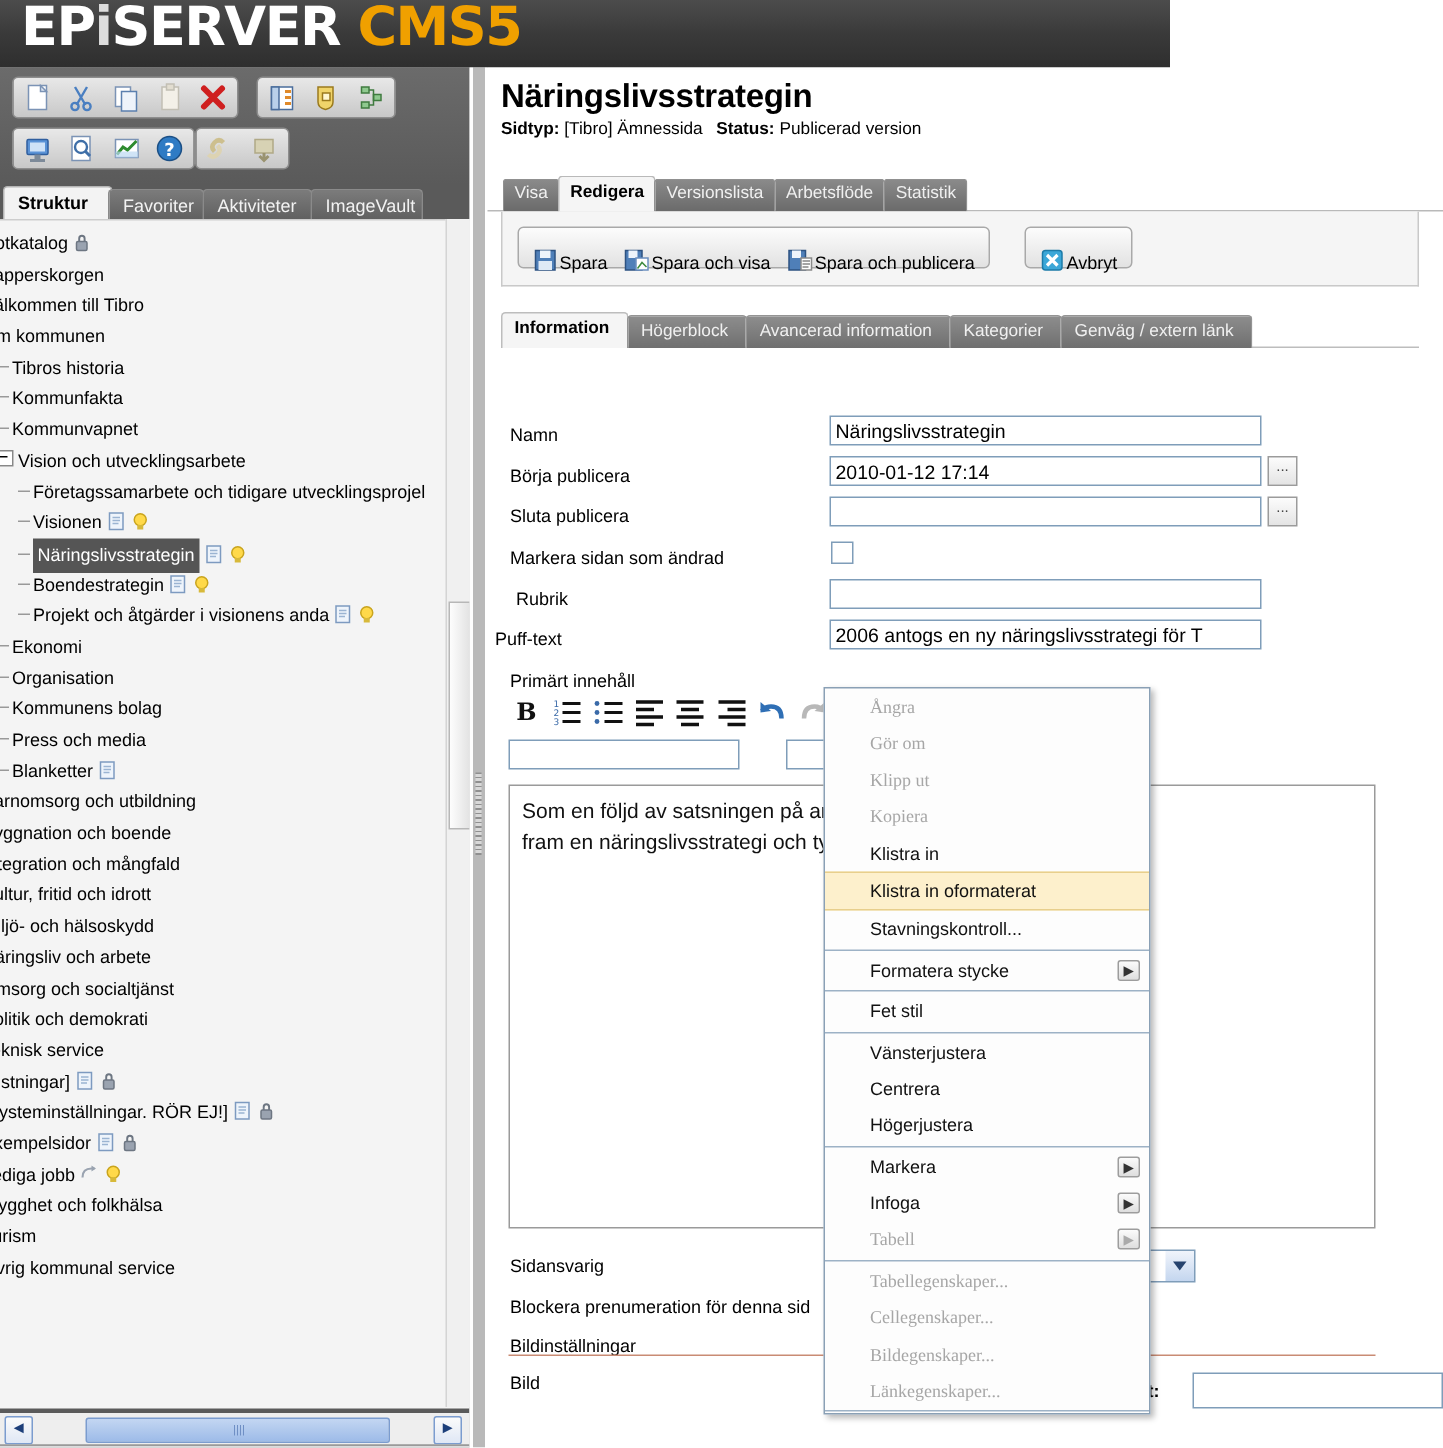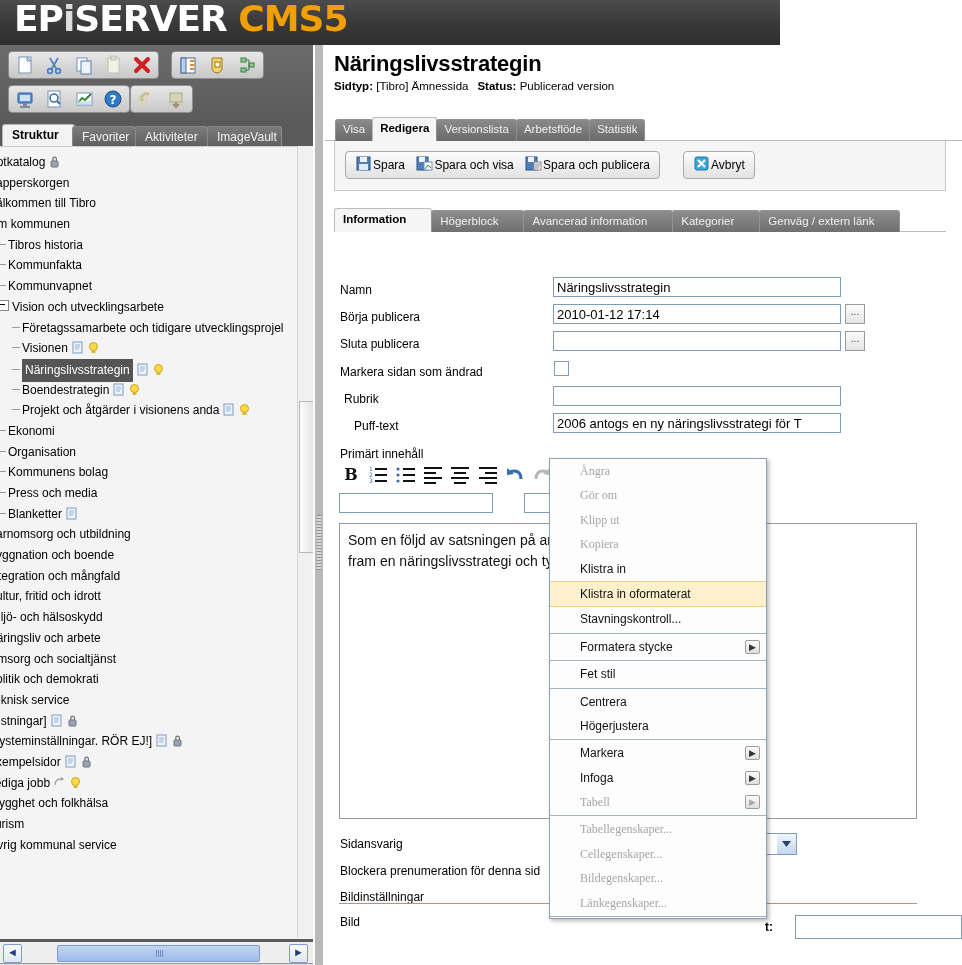--- a/index.html
+++ b/index.html
@@ -153,34 +153,34 @@
   }
   #toptabline{position:absolute;left:0;top:95px;width:637px;height:1px;background:#b9b9b9;}
 
   #cmdbar{
     position:absolute;left:9px;top:96px;width:612px;height:50px;background:#f5f5f5;
     border:1px solid #c9c9c9;border-top:none;box-sizing:border-box;
   }
   .btngroup{
     position:absolute;top:10px;height:28px;border:1px solid #a9a9a9;border-radius:4px;
     background:linear-gradient(to bottom,#fcfcfc,#e2e2e2);box-sizing:border-box;
-    padding:2px 5px;white-space:nowrap;
+    padding:12px 5px;white-space:nowrap;
   }
   .btngroup.bg1{left:10px;}
   .btngroup.bg2{left:348px;}
   .cbtn{
     display:inline-block;height:22px;line-height:22px;font-size:12px;padding:0 4px;
     vertical-align:top;white-space:nowrap;
   }
   .cbtn svg{vertical-align:-3px;margin-right:1px;}
 
   
   #subtabs{position:absolute;left:9px;top:163px;height:24px;}
   .stab{
-    display:inline-block;height:22px;box-sizing:border-box;padding:4px 25px 0 8px;
+    display:inline-block;height:22px;box-sizing:border-box;padding:4px 12px 0 8px;
     font-size:11.5px;color:#f0f0f0;vertical-align:bottom;
     background:linear-gradient(to bottom,#8d8d8d,#6f6f6f);
     border:1px solid #949494;border-bottom:none;margin-right:-1px;
     border-top-left-radius:3px;border-top-right-radius:3px;
   }
   .stab.active{
     background:#f5f5f5;color:#000;font-weight:bold;height:24px;border-color:#bdbdbd;
   }
   #subtabline{position:absolute;left:9px;top:186px;width:612px;height:1px;background:#bdbdbd;}
   .flabel{position:absolute;left:0;white-space:nowrap;}
@@ -524,21 +524,21 @@
   <div class="flabel" style="top:292px;left:15px">Sluta publicera</div>
   <div class="finput" style="top:286px;left:228px;width:288px"></div>
   <div class="fbtn" style="top:286px;left:520px">...</div>
 
   <div class="flabel" style="top:320px;left:15px">Markera sidan som ändrad</div>
   <div class="fcheck" style="top:316px;left:229px"></div>
 
   <div class="flabel" style="top:347px;left:19px">Rubrik</div>
   <div class="finput" style="top:341px;left:228px;width:288px"></div>
 
-  <div class="flabel" style="top:374px;left:29px">Puff-text</div>
+  <div class="flabel" style="top:374px;left:5px">Puff-text</div>
   <div class="finput" style="top:368px;left:228px;width:288px">2006 antogs en ny näringslivsstrategi för T</div>
 
   <div class="flabel" style="top:402px;left:15px">Primärt innehåll</div>
 
 </div>
 
 <div id="edtoolbar">
   <span class="edbtn"><svg width="24" height="24">
         <text x="12" y="18" text-anchor="middle" font-family="DejaVu Serif" font-size="16" font-weight="bold" fill="#111">B</text>
       </svg></span>
@@ -600,20 +600,21 @@
     <div class="mi dis"><span>Klipp ut</span></div>
     <div class="mi dis"><span>Kopiera</span></div>
     <div class="mi"><span>Klistra in</span></div>
     <div class="mi hl"><span>Klistra in oformaterat</span></div>
     <div class="mi"><span>Stavningskontroll...</span></div>
     <div class="msep"></div>
     <div class="mi"><span>Formatera stycke</span><span class="marrow">▶</span></div>
     <div class="msep"></div>
     <div class="mi"><span>Fet stil</span></div>
     <div class="msep"></div>
+    <div class="mi"><span>Vänsterjustera</span></div>
     <div class="mi"><span>Centrera</span></div>
     <div class="mi"><span>Högerjustera</span></div>
     <div class="msep"></div>
     <div class="mi"><span>Markera</span><span class="marrow">▶</span></div>
     <div class="mi"><span>Infoga</span><span class="marrow">▶</span></div>
     <div class="mi dis"><span>Tabell</span><span class="marrow">▶</span></div>
     <div class="msep"></div>
     <div class="mi dis"><span>Tabellegenskaper...</span></div>
     <div class="mi dis"><span>Cellegenskaper...</span></div>
     <div class="mi dis"><span>Bildegenskaper...</span></div>

